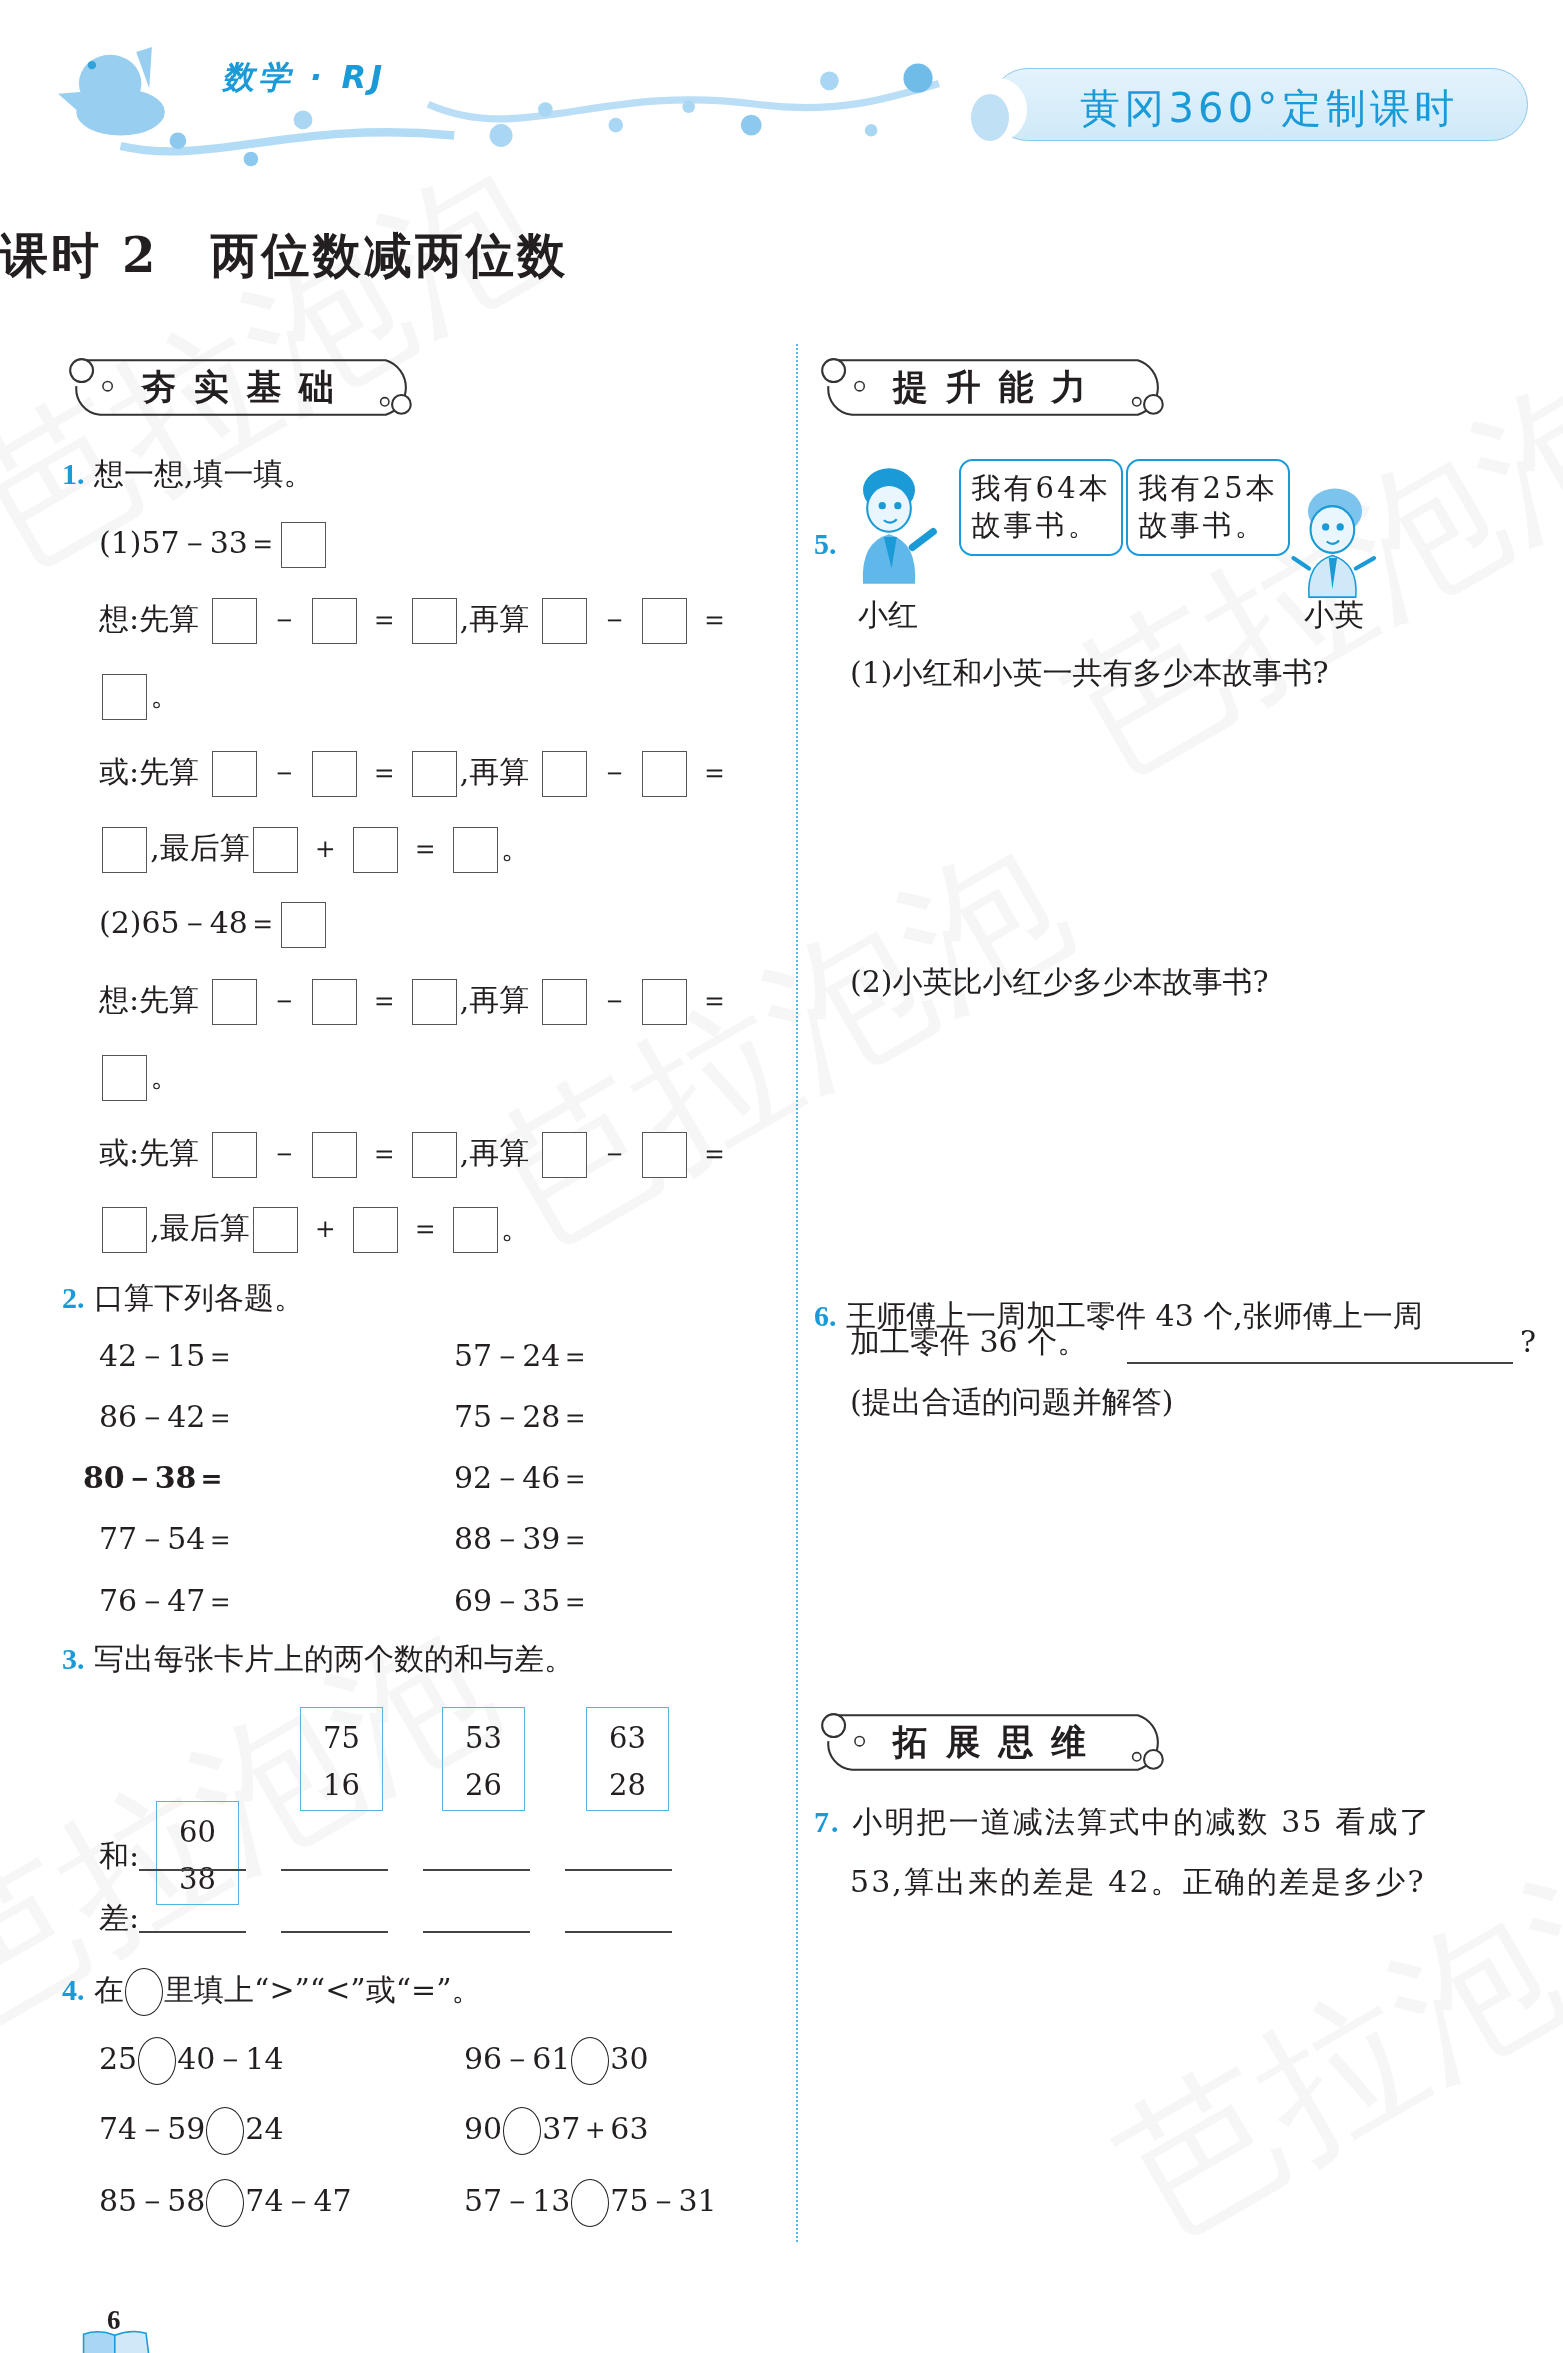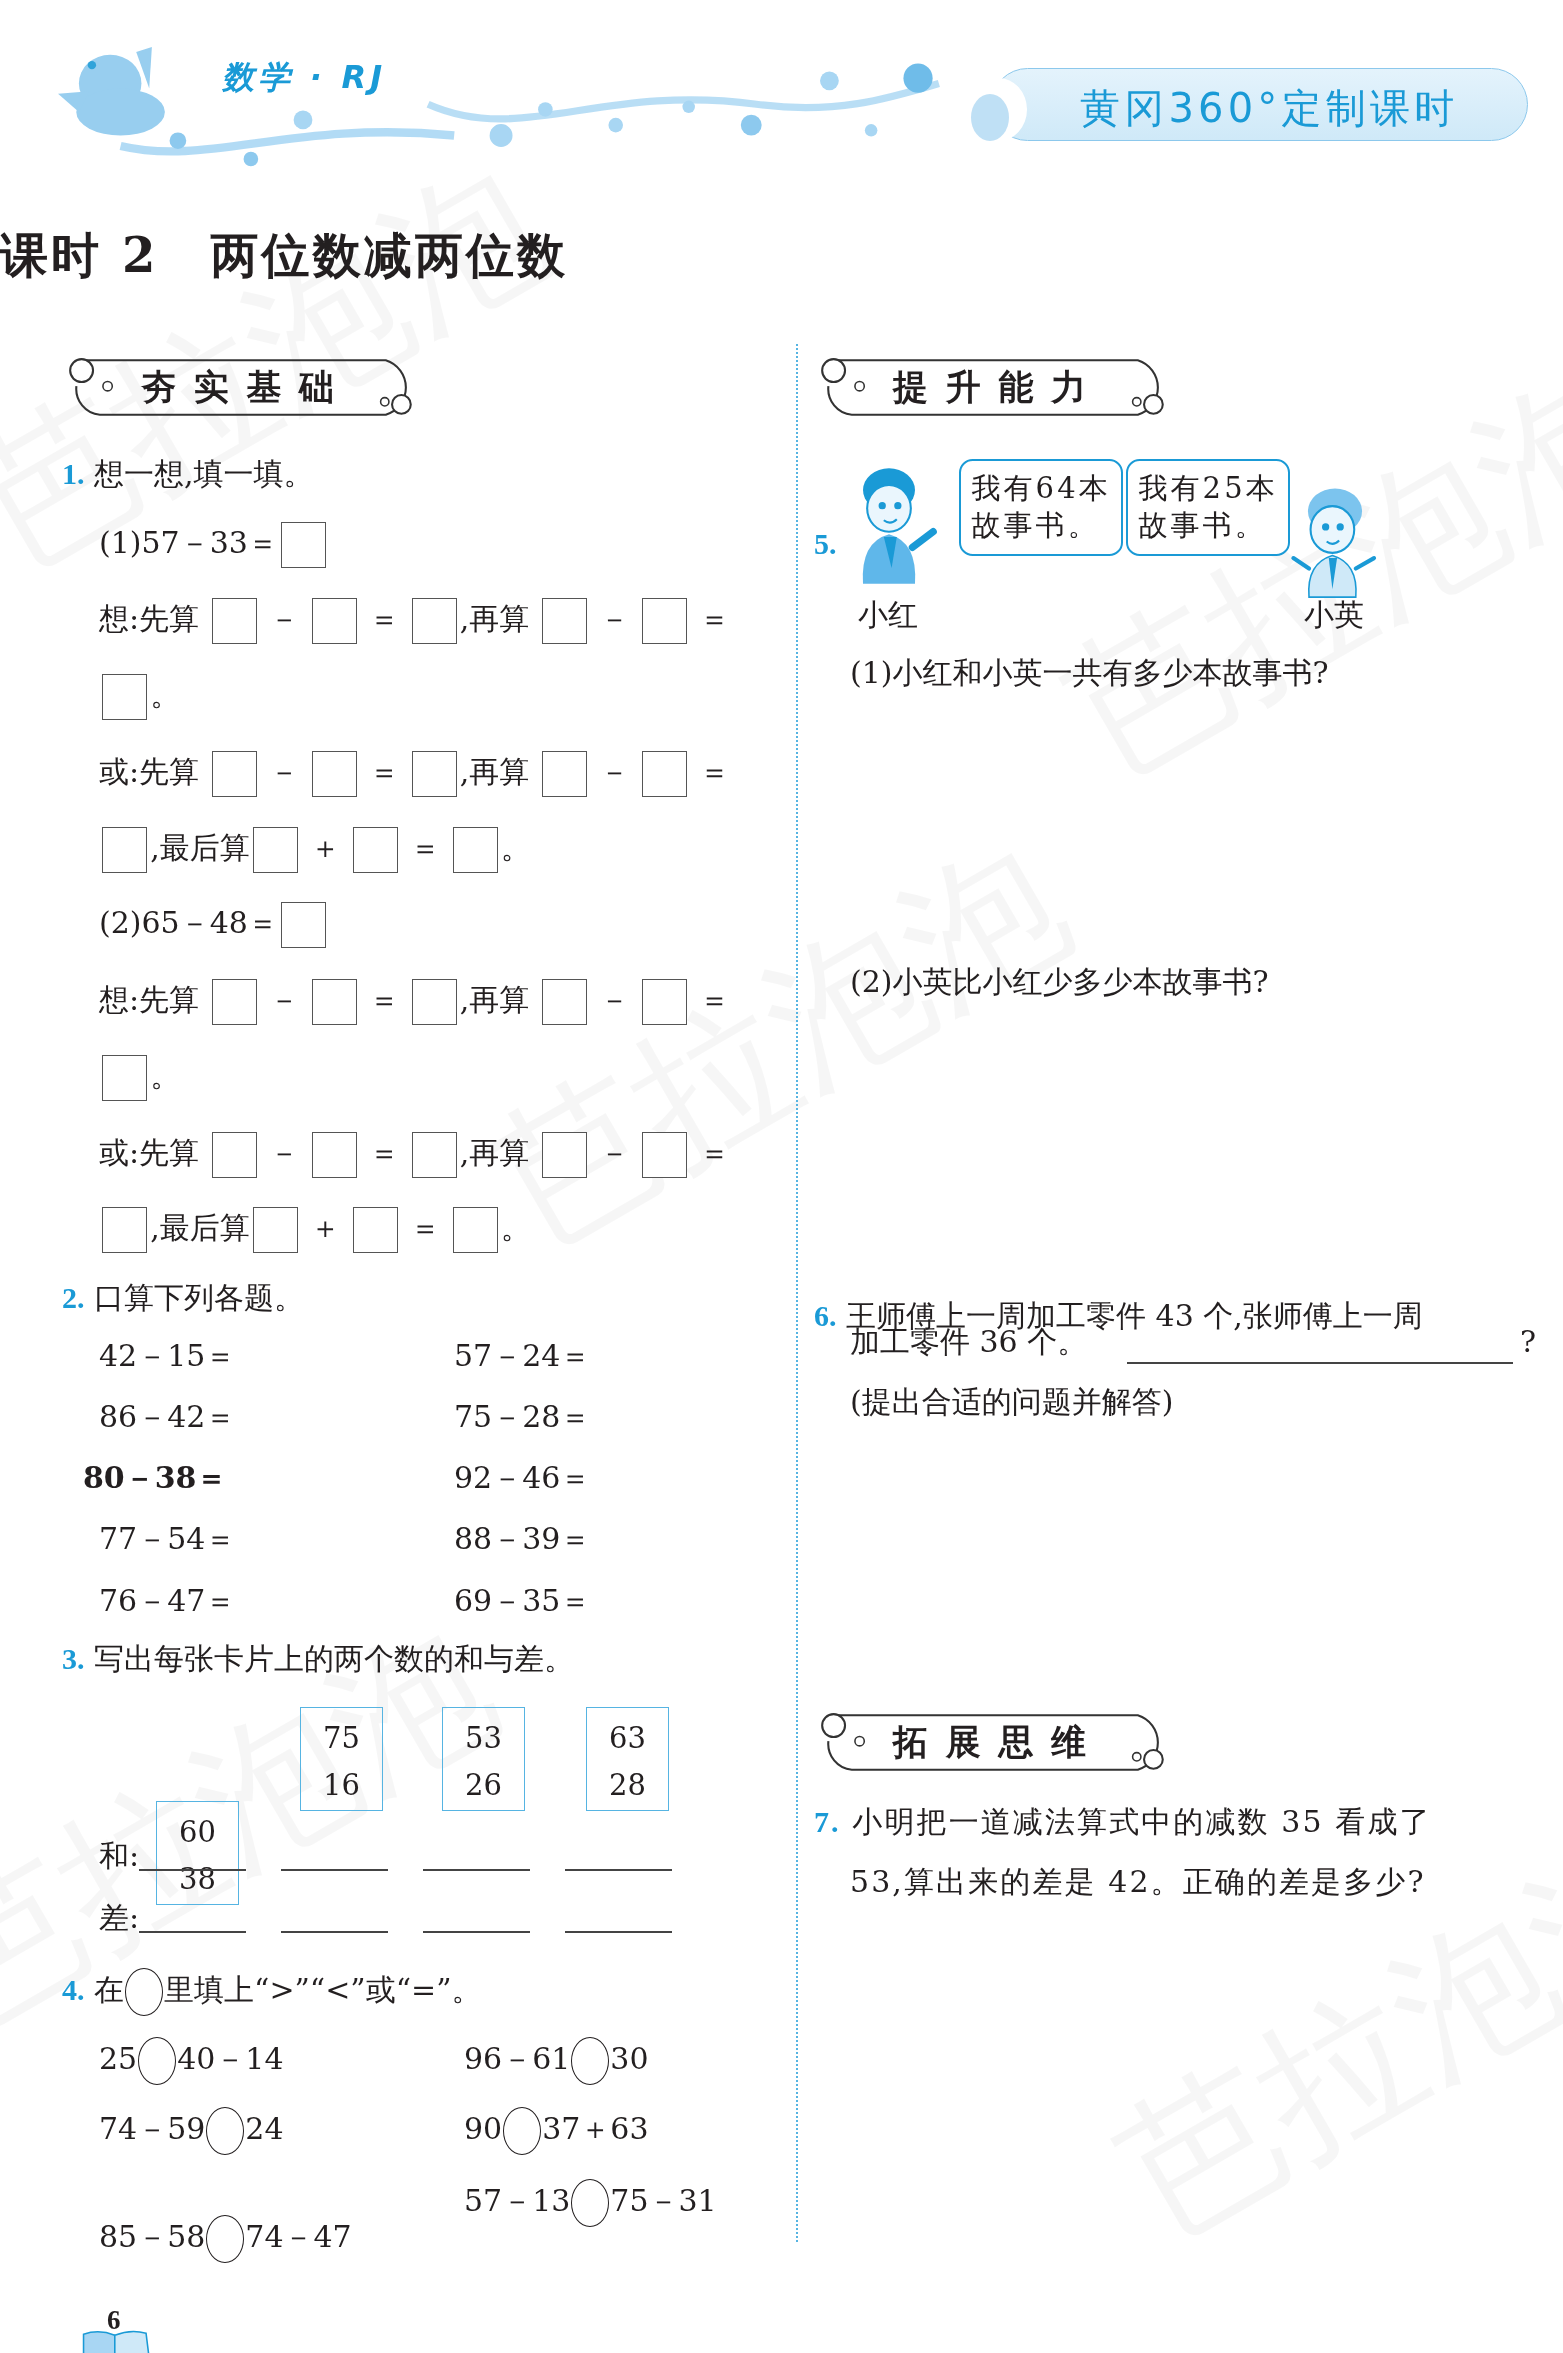--- a/index.html
+++ b/index.html
@@ -199,21 +199,21 @@
 </div>
 <div class="abs line" style="left:464px;top:2037px;">
   <span>96－61</span><span class="circle"></span><span>30</span>
 </div>
 <div class="abs line" style="left:99px;top:2107px;">
   <span>74－59</span><span class="circle"></span><span>24</span>
 </div>
 <div class="abs line" style="left:464px;top:2107px;">
   <span>90</span><span class="circle"></span><span>37＋63</span>
 </div>
-<div class="abs line" style="left:99px;top:2179px;margin-top:36px;">
+<div class="abs line" style="left:99px;top:2179px;">
   <span>85－58</span><span class="circle"></span><span>74－47</span>
 </div>
 <div class="abs line" style="left:464px;top:2179px;text-align:right;">
   <span>57－13</span><span class="circle"></span><span>75－31</span>
 </div>
 
 <div class="abs banner" style="left:820px;top:355px;">
   <svg width="347" height="65" viewBox="0 0 665 125">
     <path d="M30 10 H610 A55 55 0 0 1 610 115 H60 A50 50 0 0 1 15 60" fill="none" stroke="#333" stroke-width="4"></path>
     <circle cx="25" cy="30" r="22" fill="#fff" stroke="#333" stroke-width="4"></circle>

